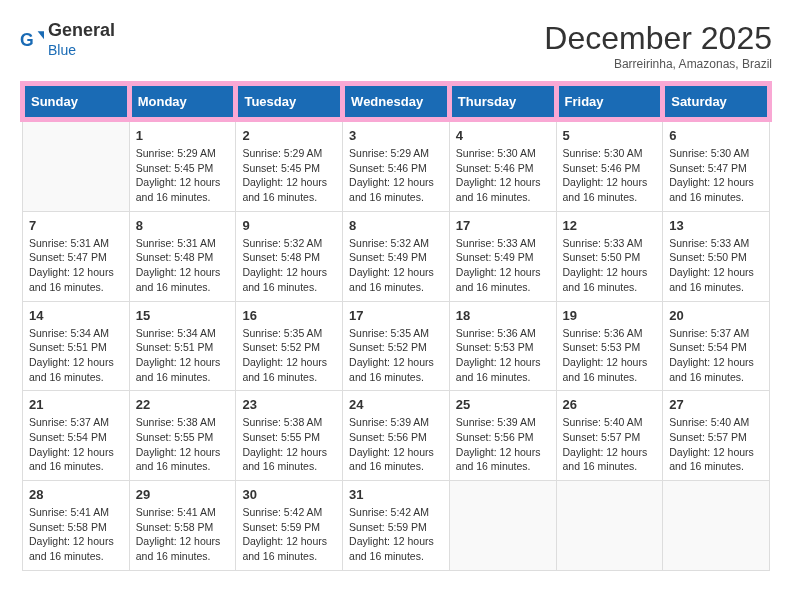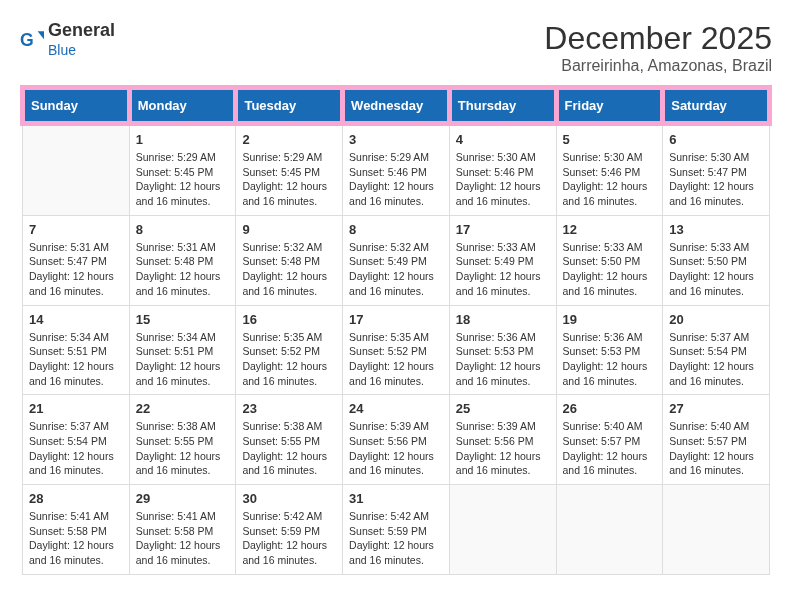--- a/index.html
+++ b/index.html
@@ -37,21 +37,21 @@
     }
     .title-section {
       text-align: right;
     }
     .month-title {
       font-size: 32px;
       font-weight: normal;
       color: #333;
     }
     .location-title {
-      font-size: 16px;
+      font-size: 12px;
       color: #555;
     }
     table {
       width: 100%;
       border-collapse: collapse;
       border: 1px solid #ccc;
     }
     thead tr {
       background-color: #1a6bb5;
       color: #fff;

